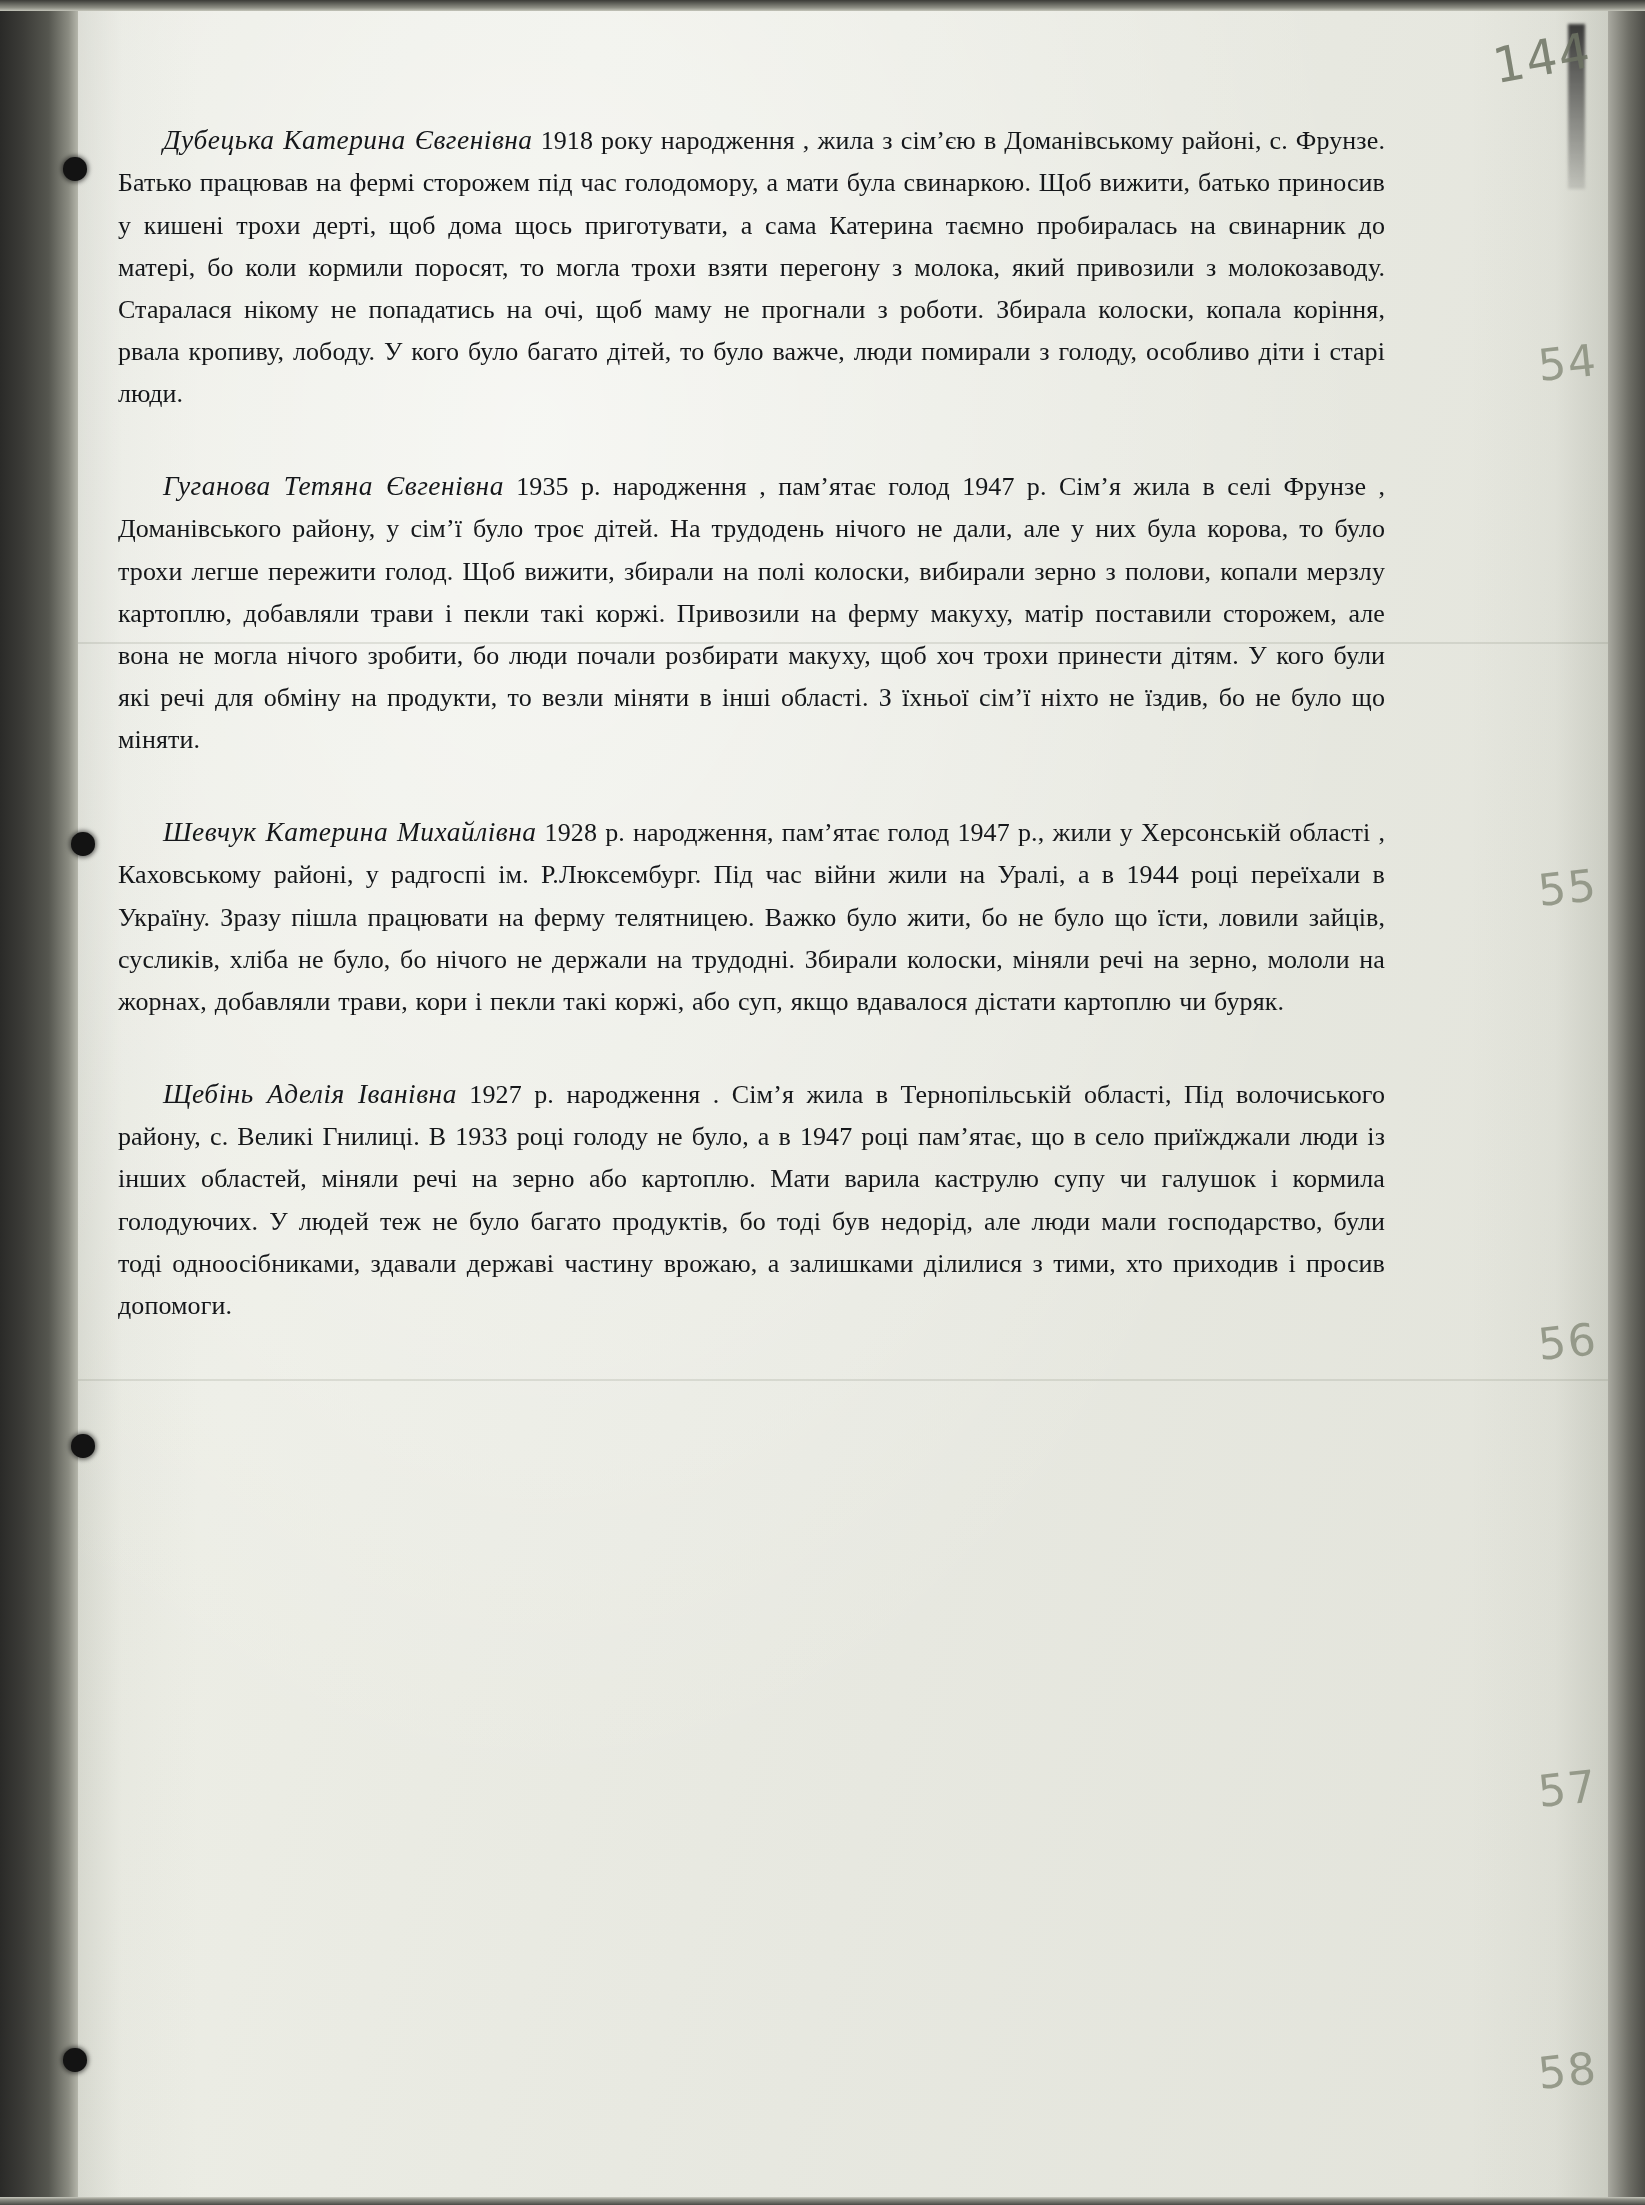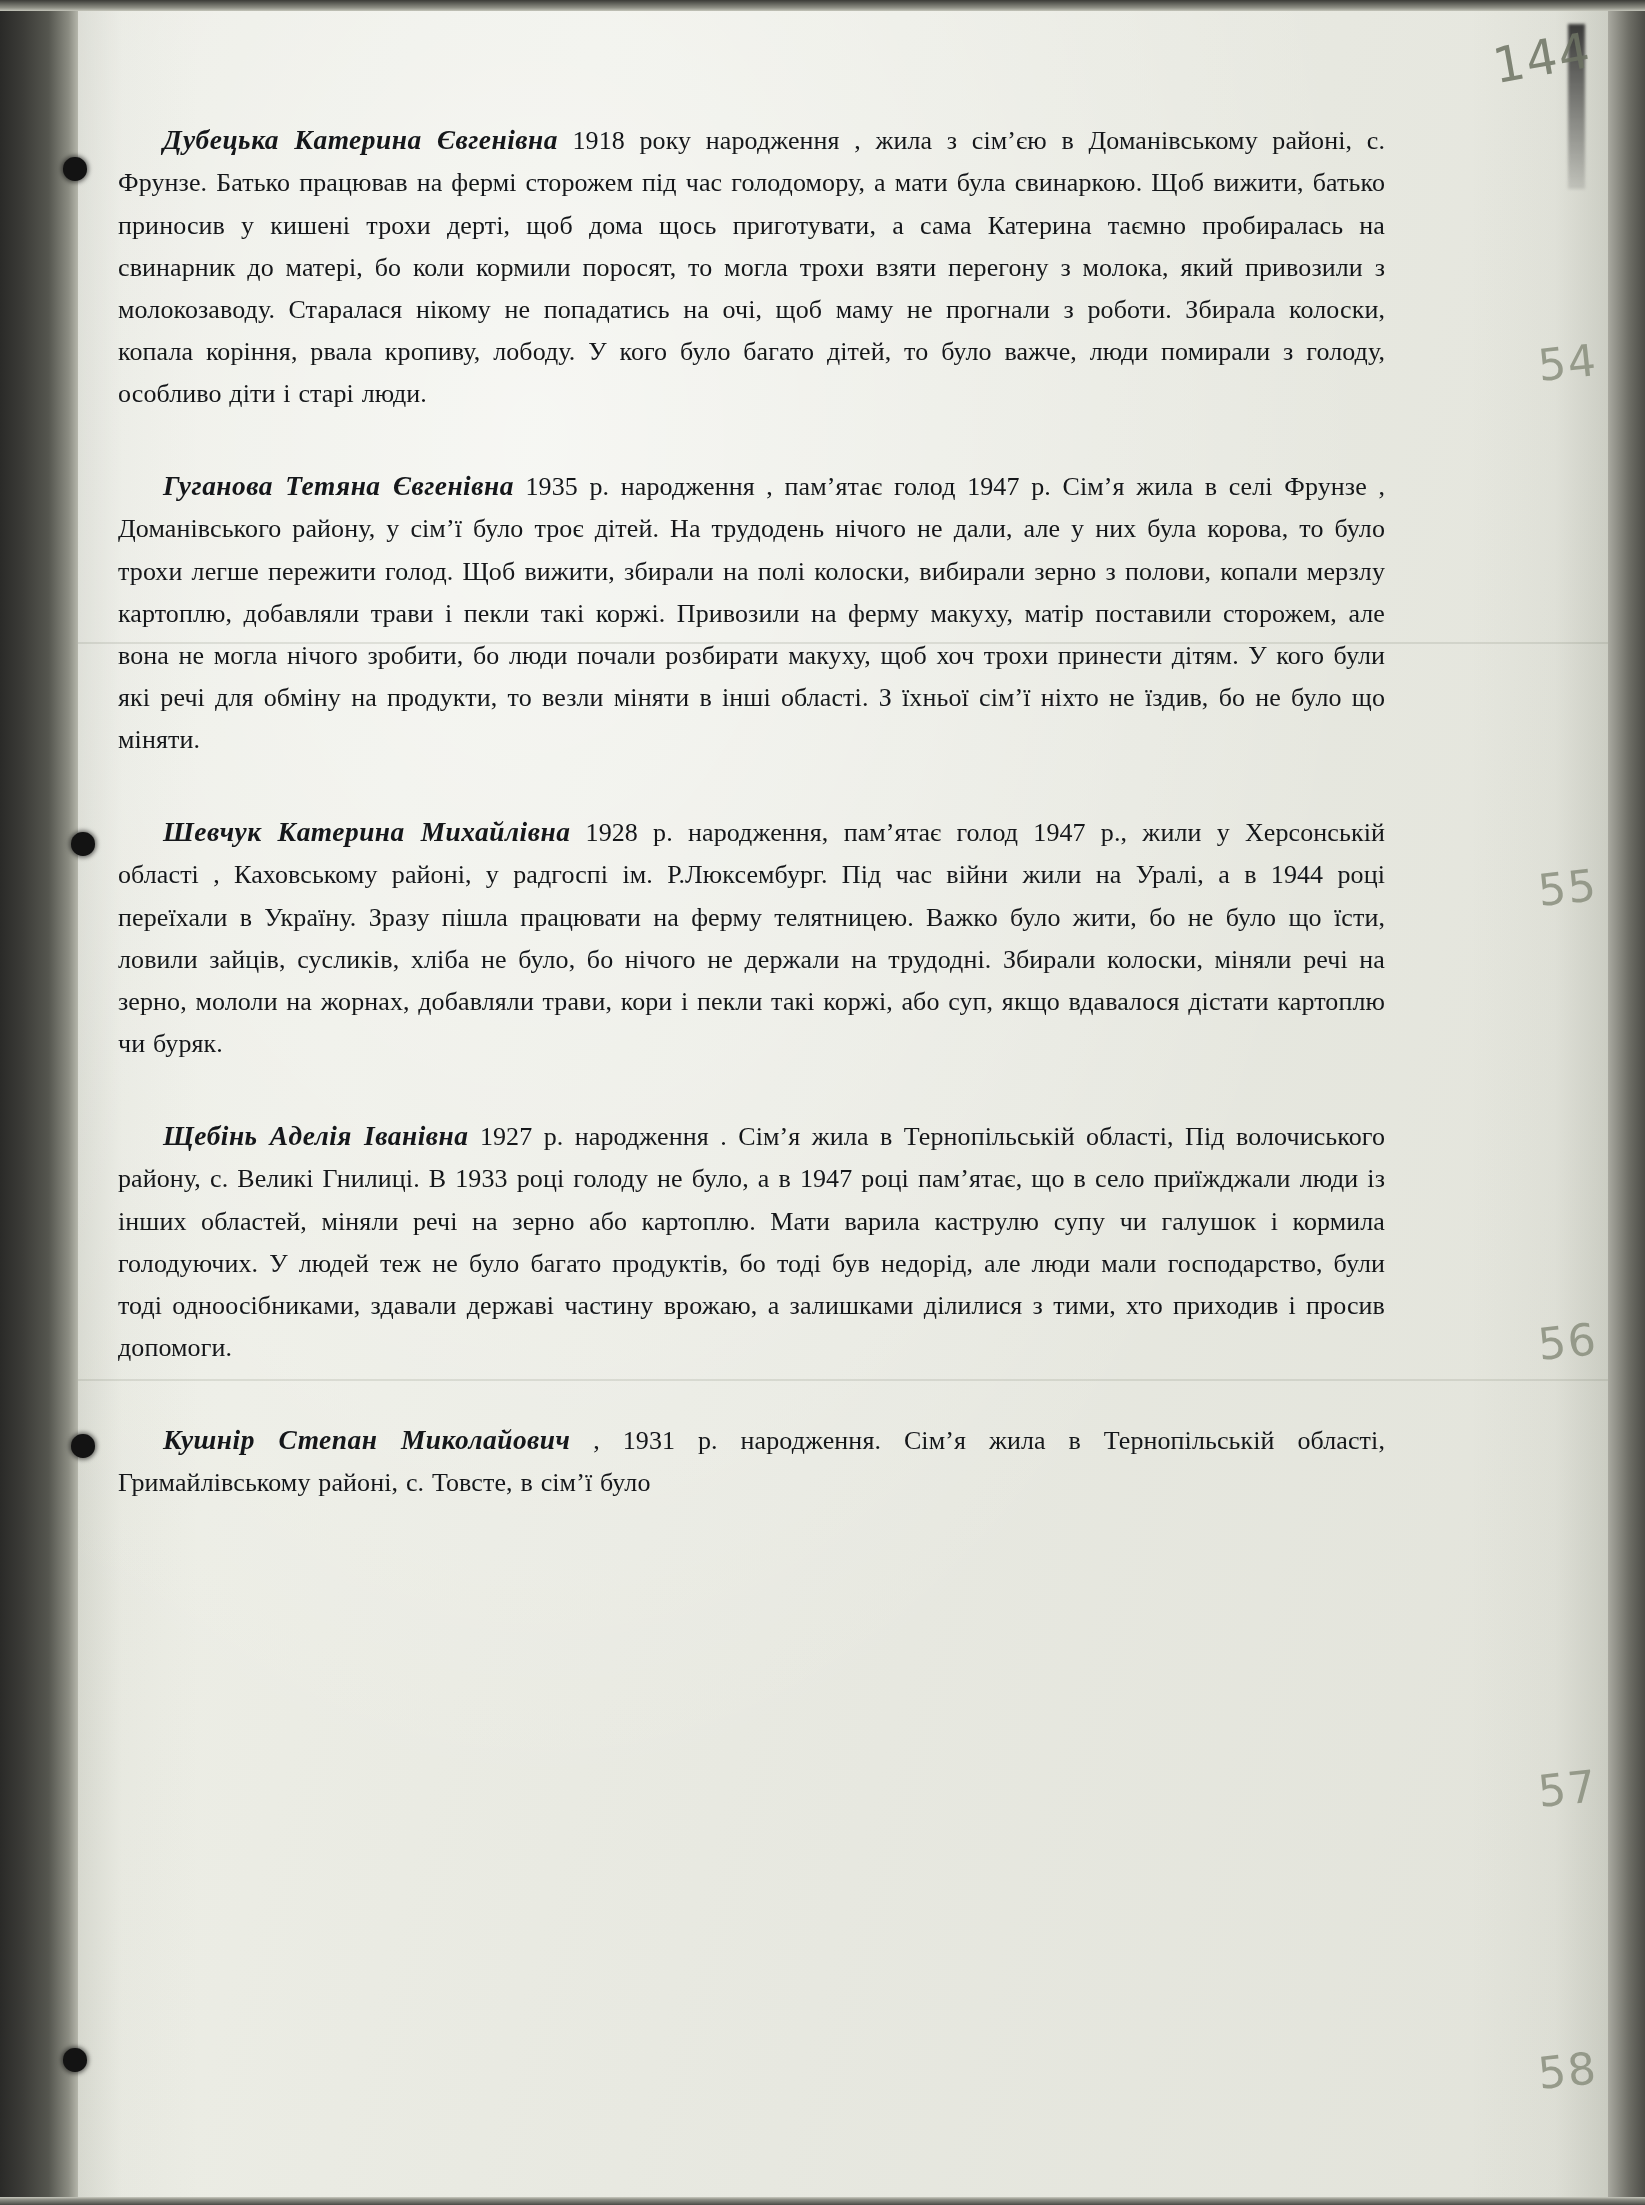--- a/index.html
+++ b/index.html
@@ -103,21 +103,21 @@
     font-size: 26px;
     line-height: 1.62;
     color: #15171a;
     text-align: justify;
     text-indent: 45px;
     letter-spacing: 0.1px;
     word-spacing: 1.2px;
   }
   .para .lead {
     font-style: italic;
-    font-weight: bold;
+    font-weight: normal;
     font-size: 27.4px;
     letter-spacing: 0.5px;
   }
   .para.first { margin-top: 0; }
 
   
   .hand {
     position: absolute;
     right: 49px;
     font-family: "DejaVu Sans", sans-serif;
@@ -185,19 +185,16 @@
     </p>
 
     <p class="para">
       <span class="lead">Шевчук Катерина Михайлівна</span><span> 1928 р. народження, пам’ятає голод 1947 р., жили у Херсонській області , Каховському районі, у радгоспі ім. Р.Люксембург. Під час війни жили на Уралі, а в 1944 році переїхали в Україну. Зразу пішла працювати на ферму телятницею. Важко було жити, бо не було що їсти, ловили зайців, сусликів, хліба не було, бо нічого не держали на трудодні. Збирали колоски, міняли речі на зерно, мололи на жорнах, добавляли трави, кори і пекли такі коржі, або суп, якщо вдавалося дістати картоплю чи буряк.</span>
     </p>
 
     <p class="para">
       <span class="lead">Щебінь Аделія Іванівна</span><span> 1927 р. народження . Сім’я жила в Тернопільській області, Під волочиського району, с. Великі Гнилиці. В 1933 році голоду не було, а в 1947 році пам’ятає, що в село приїжджали люди із інших областей, міняли речі на зерно або картоплю. Мати варила каструлю супу чи галушок і кормила голодуючих. У людей теж не було багато продуктів, бо тоді був недорід, але люди мали господарство, були тоді одноосібниками, здавали державі частину врожаю, а залишками ділилися з тими, хто приходив і просив допомоги.</span>
     </p>
 
-    <p class="para">
-      <span class="lead">Кушнір Степан Миколайович</span><span> , 1931 р. народження. Сім’я жила в Тернопільській області, Гримайлівському районі, с. Товсте, в сім’ї було</span>
-    </p>
 
   </div>
 </div>
 
 
 </body></html>

